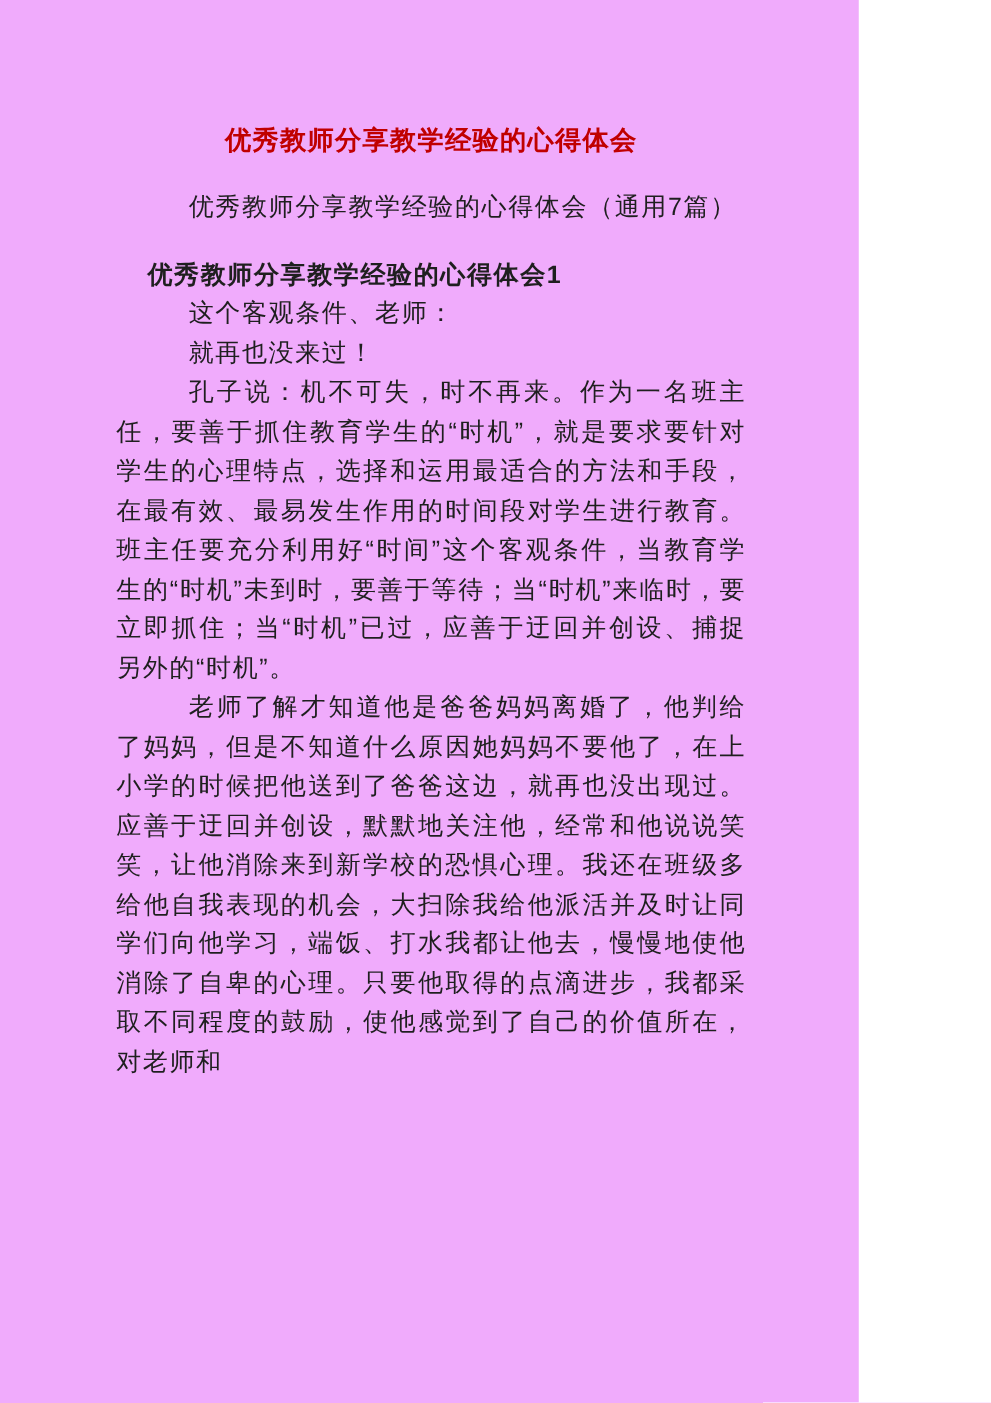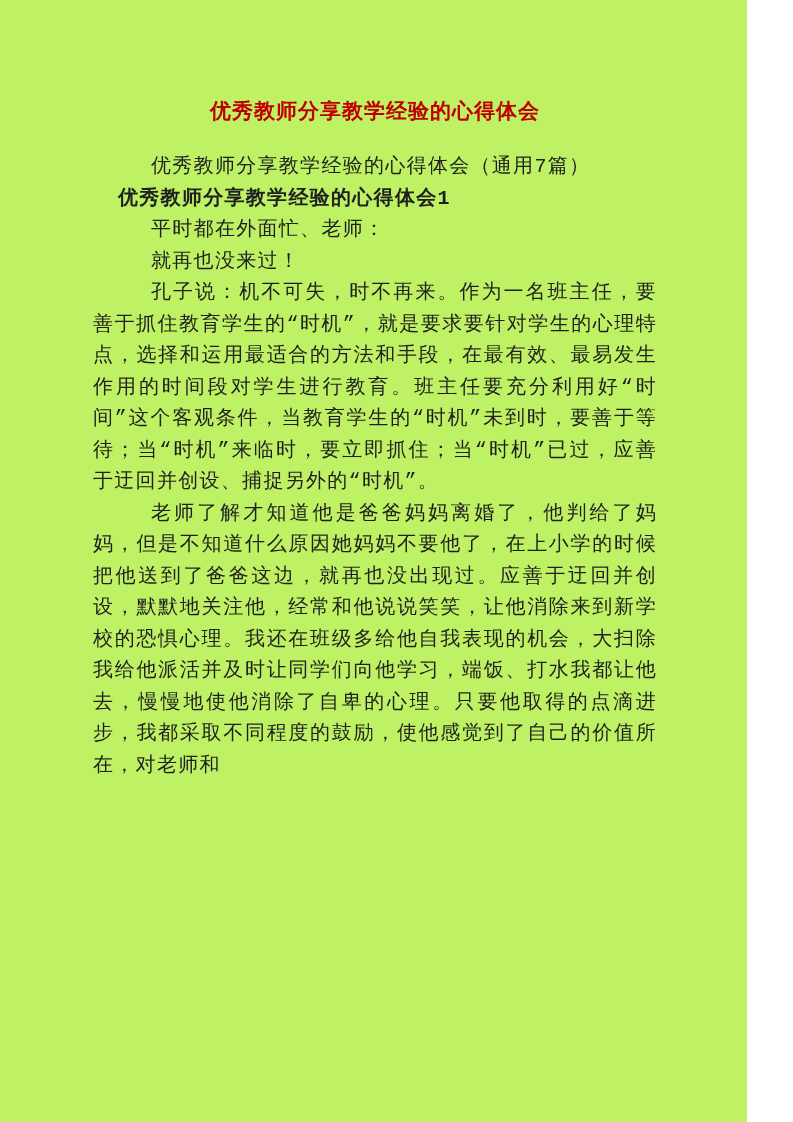--- a/index.html
+++ b/index.html
@@ -8,25 +8,24 @@
     background: #ffffff;
   }
   body {
     width: 793px;
     height: 1122px;
     overflow: hidden;
     font-family: "Liberation Sans", sans-serif;
   }
   .page {
     box-sizing: border-box;
-    width: 747px;
+    width: 687px;
     height: 1122px;
     padding: 96px 90px 0 93px;
-    background: #bef264;
-    font-family: Liberation Mono, monospace;
+    background: #f0abfc;
   }
   .doc-title {
     margin: 0 0 22px 0;
     font-size: 21px;
     font-weight: 700;
     line-height: 33px;
     text-align: center;
     color: #c00000;
     letter-spacing: 1px;
   }
@@ -39,34 +38,35 @@
     text-align: justify;
     text-justify: inter-character;
   }
   .block.para {
     text-indent: 58px;
   }
   .block.heading {
     font-weight: 700;
     text-indent: 25px;
     text-align: left;
+    margin-top: 22px;
   }
 </style>
 </head>
 <body>
 
 <div class="page">
   <h1 class="doc-title">优秀教师分享教学经验的心得体会</h1>
 
   <p class="block para">优秀教师分享教学经验的心得体会（通用7篇）</p>
 
 
   <p class="block heading">优秀教师分享教学经验的心得体会1</p>
 
-  <p class="block para">平时都在外面忙、老师：</p>
+  <p class="block para">这个客观条件、老师：</p>
 
   <p class="block para">就再也没来过！</p>
 
   <p class="block para">孔子说：机不可失，时不再来。作为一名班主任，要善于抓住教育学生的“时机”，就是要求要针对学生的心理特点，选择和运用最适合的方法和手段，在最有效、最易发生作用的时间段对学生进行教育。班主任要充分利用好“时间”这个客观条件，当教育学生的“时机”未到时，要善于等待；当“时机”来临时，要立即抓住；当“时机”已过，应善于迂回并创设、捕捉另外的“时机”。</p>
 
 
   <p class="block para">老师了解才知道他是爸爸妈妈离婚了，他判给了妈妈，但是不知道什么原因她妈妈不要他了，在上小学的时候把他送到了爸爸这边，就再也没出现过。应善于迂回并创设，默默地关注他，经常和他说说笑笑，让他消除来到新学校的恐惧心理。我还在班级多给他自我表现的机会，大扫除我给他派活并及时让同学们向他学习，端饭、打水我都让他去，慢慢地使他消除了自卑的心理。只要他取得的点滴进步，我都采取不同程度的鼓励，使他感觉到了自己的价值所在，对老师和</p>
 </div>
 
 </body></html>

